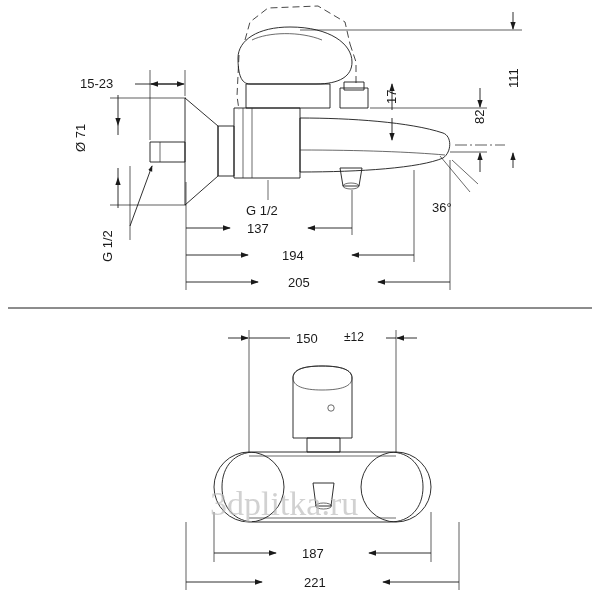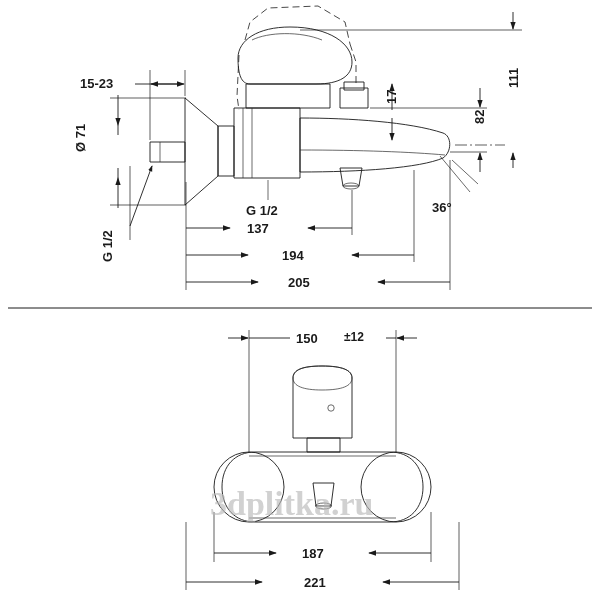--- a/index.html
+++ b/index.html
@@ -11,21 +11,20 @@
     width: 600px;
     height: 600px;
     font-family: "Liberation Sans", sans-serif;
     color: #1a1a1a;
     overflow: hidden;
   }
   #stage {
     position: relative;
     width: 484px;
     height: 600px;
-    font-weight: bold;
   }
   svg.drawing {
     position: absolute;
     left: 0;
     top: 0;
     width: 600px;
     height: 600px;
   }
   .dim-text {
     font-family: "Liberation Sans", sans-serif;

